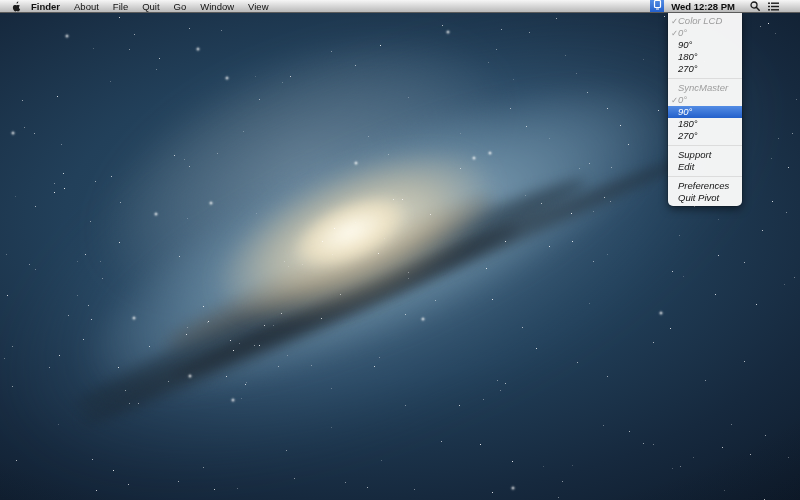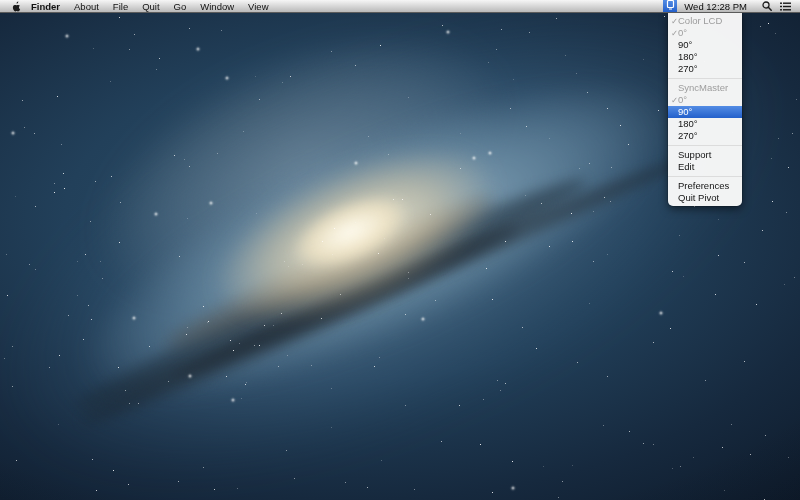--- a/index.html
+++ b/index.html
@@ -38,34 +38,34 @@
   
   .menubar{position:absolute;left:0;top:0;width:800px;height:13px;z-index:10;
     background:linear-gradient(var(--mb-top), var(--mb-bot));
     border-bottom:1px solid rgba(40,40,40,0.75);
     display:flex;align-items:center;justify-content:space-between;
     font-size:9.5px;color:#111;}
   .mb-left{display:flex;align-items:center;height:100%;padding-left:9px;}
   .apple{display:flex;align-items:center;justify-content:center;width:15px;height:100%;}
   .mb-app{padding:0 7px;height:100%;display:flex;align-items:center;white-space:nowrap;}
   .mb-app.bold{font-weight:bold;}
-  .mb-right{display:flex;align-items:center;height:100%;padding-right:8px;}
+  .mb-right{display:flex;align-items:center;height:100%;padding-right:20px;font-weight:bold;}
   .pivot-extra{width:14px;height:100%;display:flex;align-items:center;justify-content:center;
     background:linear-gradient(var(--hl-top), var(--hl-bot));}
   .clock{padding:0 7px;white-space:nowrap;color:#0b0b0b;}
   .mb-icon{width:13px;height:100%;display:flex;align-items:center;justify-content:center;margin-left:6px;}
 
   
   .dropdown{position:absolute;left:668px;top:13px;width:74px;z-index:9;
     background:var(--menu-bg);border-radius:0 0 5px 5px;
     box-shadow:0 3px 8px rgba(0,0,0,0.5), 0 0 0 1px rgba(0,0,0,0.12);
     padding:2px 0;font-size:9.5px;color:var(--menu-text);}
   .menu-row{display:flex;align-items:center;height:12px;padding:0 4px 0 3px;white-space:nowrap;cursor:default;}
   .menu-check{width:7px;font-size:8.5px;line-height:1;flex:0 0 7px;text-align:left;}
-  .menu-label{line-height:1;}
+  .menu-label{line-height:1;font-style:italic;}
   .menu-row.dim{color:var(--menu-disabled);}
   .menu-row.hl{background:linear-gradient(var(--hl-top), var(--hl-bot));color:#fff;}
   .menu-sep{height:1px;background:#dcdcdc;margin:3px 0;}
 </style>
 </head>
 <body>
 
 <div class="desktop">
 
   <div class="wallpaper">

